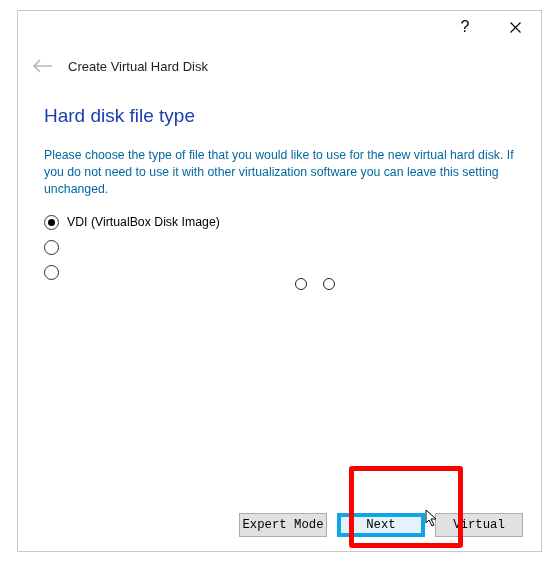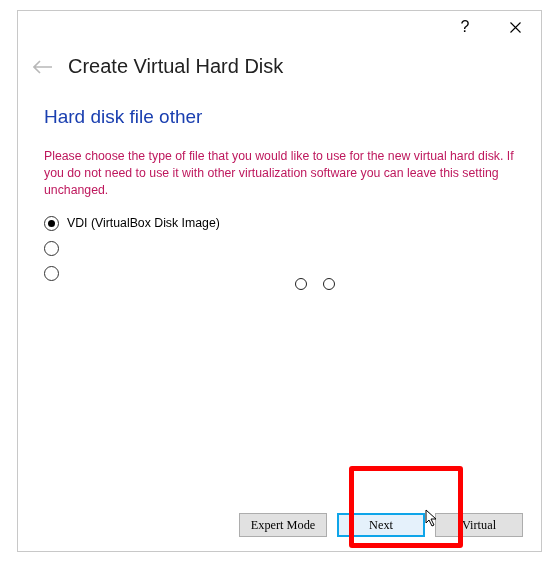--- a/index.html
+++ b/index.html
@@ -39,35 +39,35 @@
       gap: 14px;
       padding: 12px 20px 4px 14px;
     }
     .back-arrow {
       width: 22px; height: 22px;
       color: #b8b8b8;
       display: flex; align-items: center; justify-content: center;
     }
     .back-arrow svg { width: 20px; height: 14px; stroke: #b8b8b8; stroke-width: 1.6; fill: none; }
     .header-title {
-      font-size: 20px;
+      font-size: 13px;
       color: #222;
     }
     .content {
       padding: 24px 26px 0 26px;
     }
     .section-title {
       font-size: 19px;
       color: #1a3fb0;
       font-weight: 400;
       margin-bottom: 20px;
     }
     .description {
       font-size: 12.3px;
-      color: #be185d;
+      color: #0369a1;
       line-height: 1.4;
       margin-bottom: 16px;
     }
     .radios {
       display: flex;
       flex-direction: column;
       gap: 10px;
       margin-top: 8px;
     }
     .radio-row {
@@ -106,27 +106,27 @@
       display: flex;
       align-items: center;
       gap: 10px;
     }
     .btn {
       min-width: 88px;
       height: 24px;
       background: #e1e1e1;
       border: 1px solid #adadad;
       font-size: 12.3px;
-      font-family: Liberation Serif, serif;
+      font-family: Liberation Mono, monospace;
       cursor: default;
       display: flex; align-items: center; justify-content: center;
     }
     .btn.primary {
       background: #e5f1fb;
-      border: 2px solid #0ea5e9;
+      border: 4px solid #0ea5e9;
     }
     .highlight-box {
       position: absolute;
       border: 5px solid #ff0000;
       border-radius: 3px;
       left: 349px; top: 466px;
       width: 114px; height: 82px;
       pointer-events: none;
     }
     .cursor {
@@ -153,21 +153,21 @@
   <div class="header-row">
     <div class="back-arrow">
       <svg viewBox="0 0 20 14">
         <path d="M19,7 L2,7 M7,1 L1,7 L7,13"></path>
       </svg>
     </div>
     <div class="header-title">Create Virtual Hard Disk</div>
   </div>
 
   <div class="content">
-    <div class="section-title">Hard disk file other</div>
+    <div class="section-title">Hard disk file type</div>
     <div class="description">Please choose the type of file that you would like to use for the new virtual hard disk. If you do not need to use it with other virtualization software you can leave this setting unchanged.</div>
 
     <div class="radios">
       <label class="radio-row">
         <span class="radio-outer">
             <span class="radio-inner"></span>
           </span>
         <span>VDI (VirtualBox Disk Image)</span>
       </label>
       <label class="radio-row">

